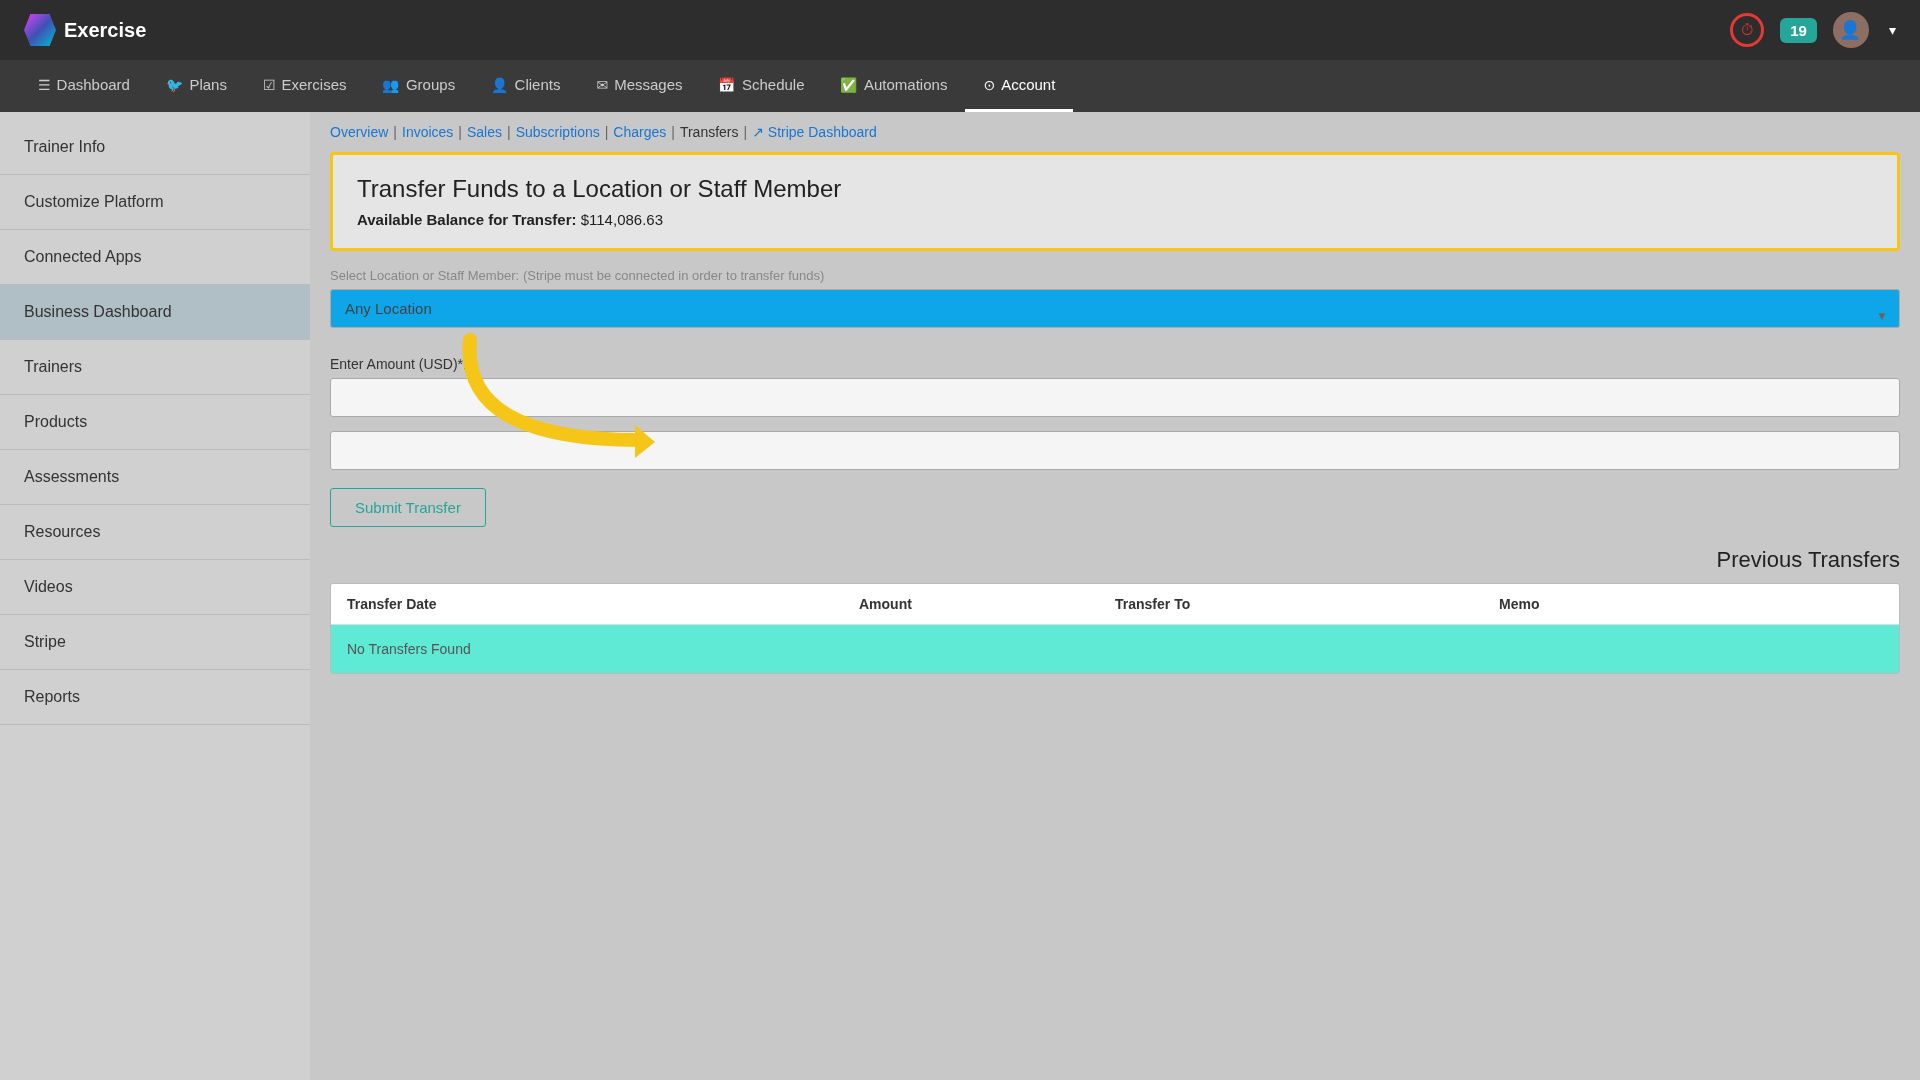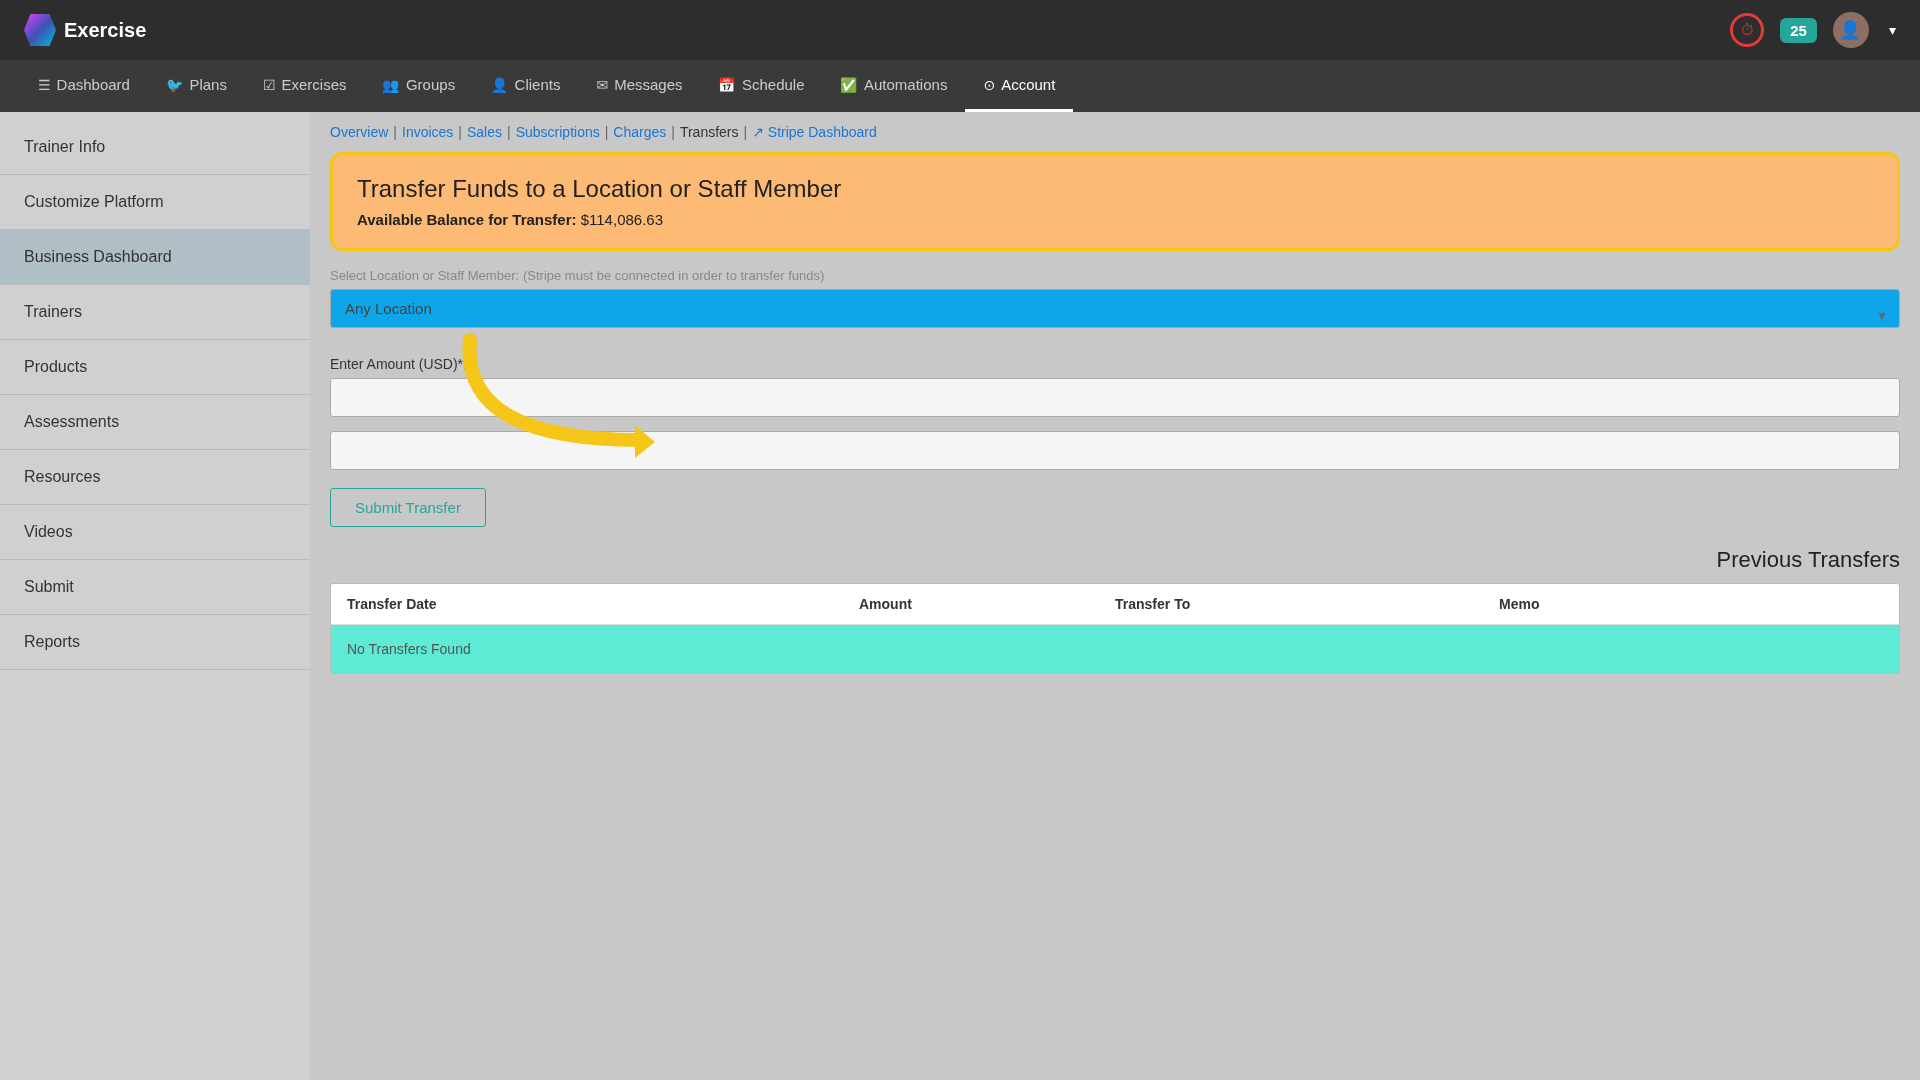--- a/index.html
+++ b/index.html
@@ -136,23 +136,23 @@
       color: #1976d2;
       text-decoration: none;
       font-size: 14px;
     }
     .sub-nav a.active { color: #333; font-weight: normal; text-decoration: none; }
     .sub-nav-sep { color: #666; margin: 0 5px; }
 
     
     .transfer-highlight-box {
       margin: 0 20px 16px 20px;
-      background: #fdba74;
+      background: #e5e5e5;
       border: 3px solid #f5c518;
-      border-radius: 12px;
+      border-radius: 4px;
       padding: 20px 24px;
     }
     .transfer-title {
       font-size: 24px;
       font-weight: 400;
       color: #222;
       margin-bottom: 8px;
     }
     .transfer-balance {
       font-size: 15px;
@@ -275,21 +275,21 @@
 </head>
 <body>
 
 <div class="top-bar">
   <div class="top-bar-left">
     <div class="logo-icon"></div>
     <span class="logo-text">Exercise</span>
   </div>
   <div class="top-bar-right">
     <div class="clock-icon">⏱</div>
-    <div class="badge-25">25</div>
+    <div class="badge-25">19</div>
     <div class="avatar">👤</div>
     <span class="dropdown-arrow">▾</span>
   </div>
 </div>
 
 <div class="nav-menu">
   <div class="nav-item">
     <span class="nav-icon">☰</span>
     <span>Dashboard</span>
   </div>
@@ -329,40 +329,43 @@
 
 <div class="layout">
 
   <div class="sidebar">
     <div class="sidebar-item">
       <span>Trainer Info</span>
     </div>
     <div class="sidebar-item">
       <span>Customize Platform</span>
     </div>
+    <div class="sidebar-item">
+      <span>Connected Apps</span>
+    </div>
     <div class="sidebar-item active">
       <span>Business Dashboard</span>
     </div>
     <div class="sidebar-item">
       <span>Trainers</span>
     </div>
     <div class="sidebar-item">
       <span>Products</span>
     </div>
     <div class="sidebar-item">
       <span>Assessments</span>
     </div>
     <div class="sidebar-item">
       <span>Resources</span>
     </div>
     <div class="sidebar-item">
       <span>Videos</span>
     </div>
     <div class="sidebar-item">
-      <span>Submit</span>
+      <span>Stripe</span>
     </div>
     <div class="sidebar-item">
       <span>Reports</span>
     </div>
   </div>
 
   <div class="main-content">
 
     <div class="sub-nav">
       <a href="#">Overview</a>

